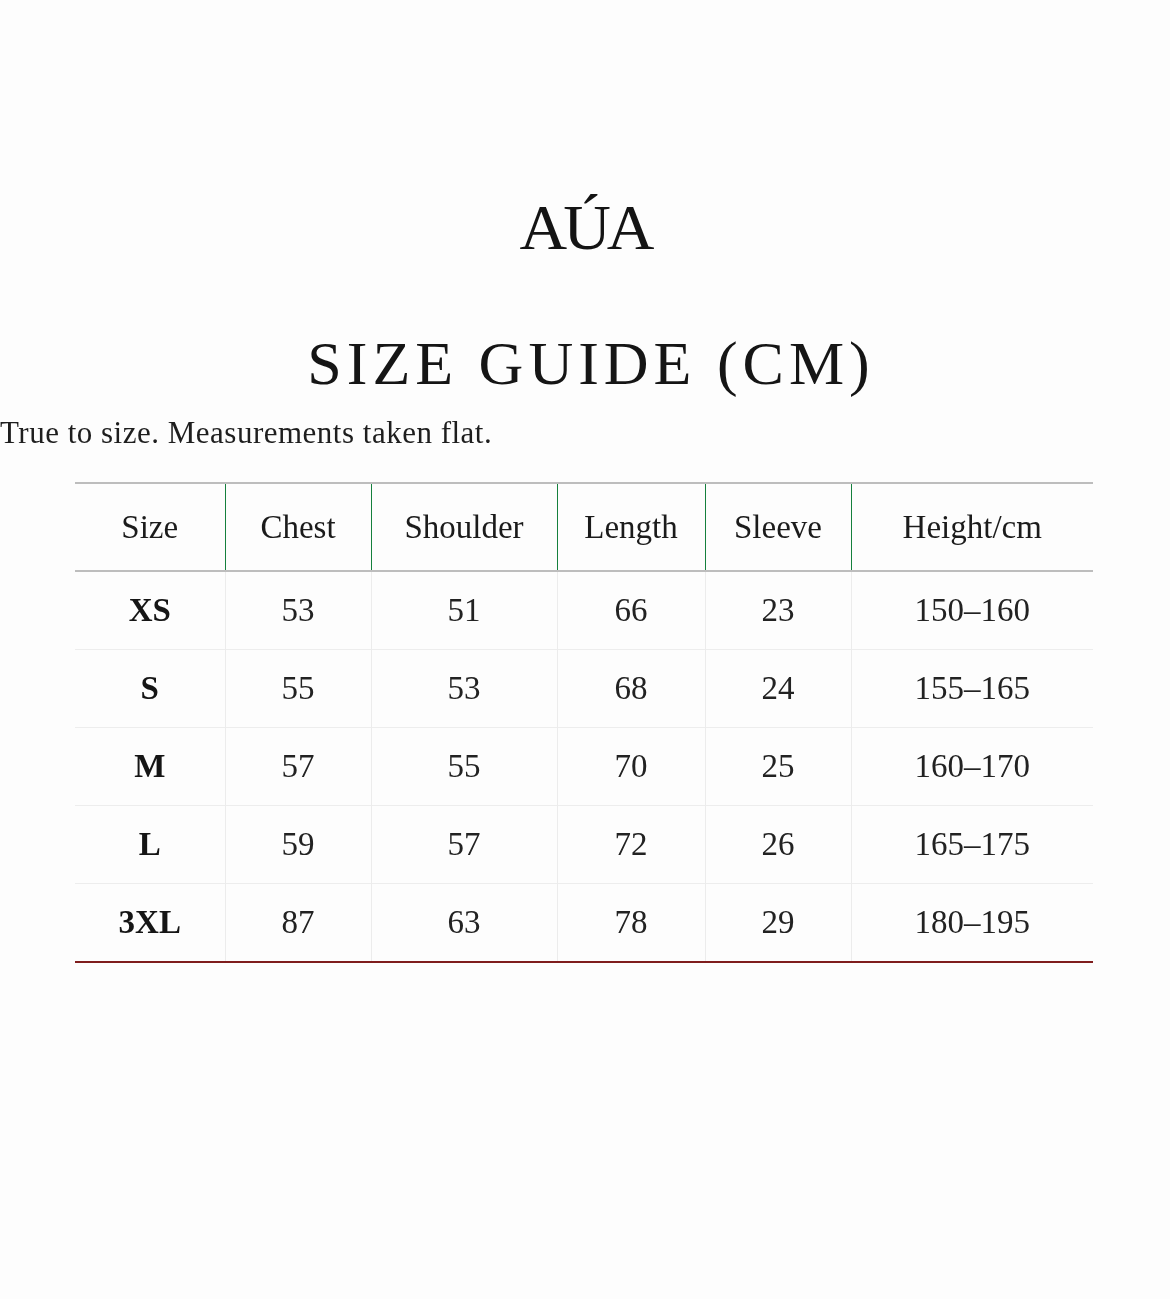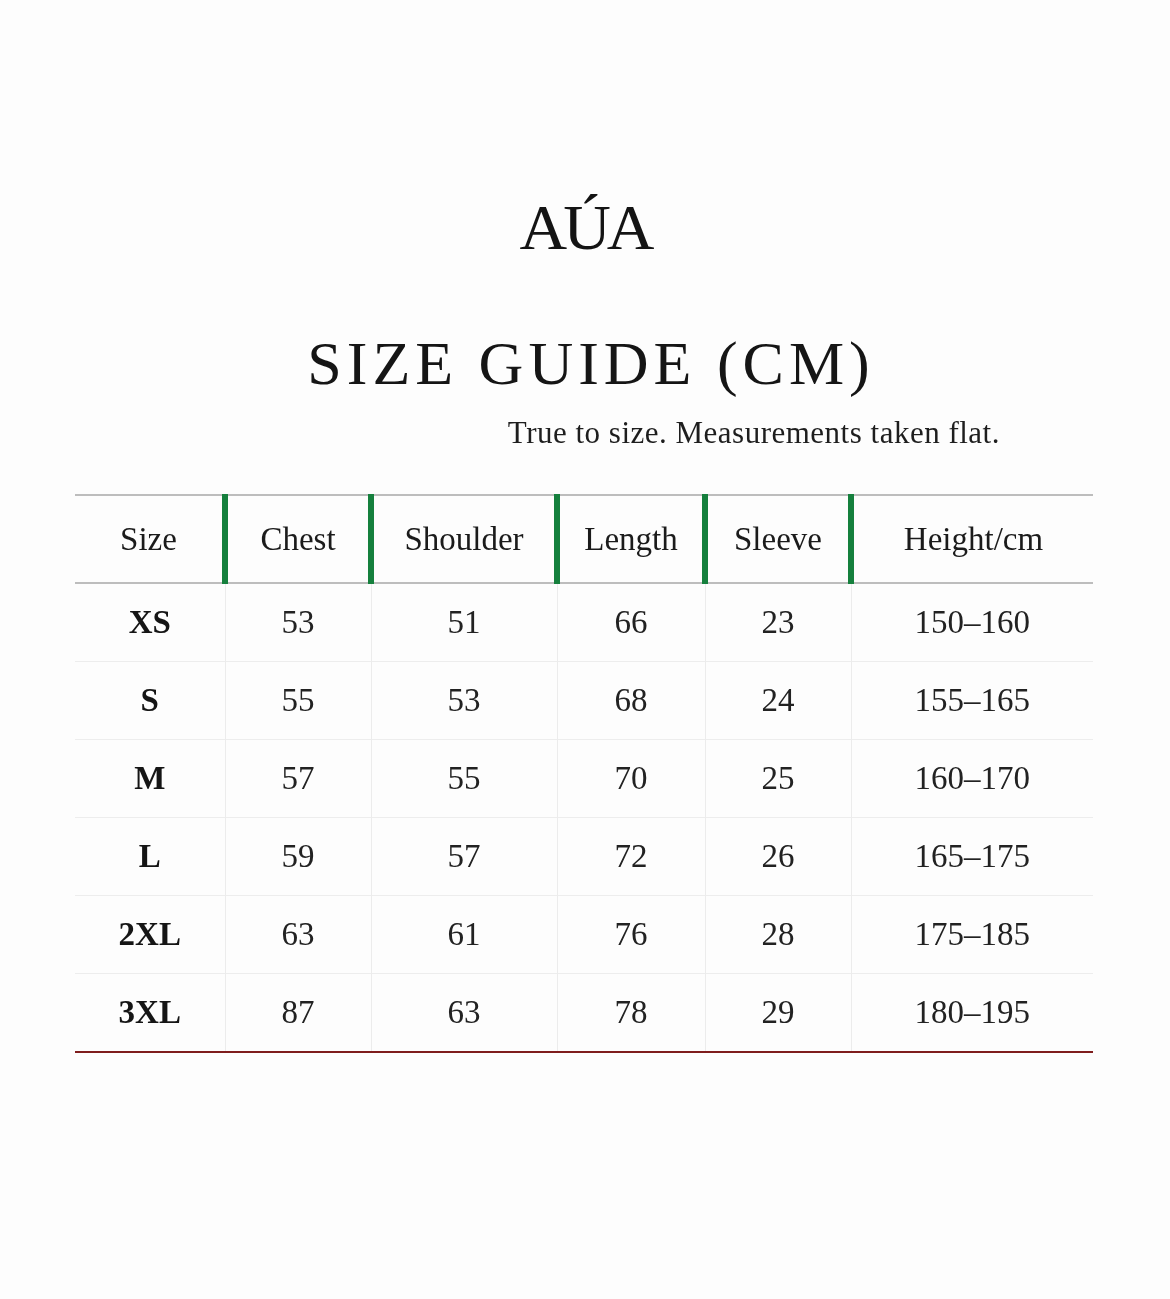--- a/index.html
+++ b/index.html
@@ -22,45 +22,45 @@
   }
   .title {
     position: absolute; left: 0; width: 1170px; top: 322px;
     text-align: center;
     font-size: 62px; letter-spacing: 5px;
     color: #151515;
     font-weight: normal;
   }
   .subtitle {
     position: absolute; left: 0; width: 1000px; top: 415px;
-    text-align: right;
+    text-align: left;
     font-size: 31px; letter-spacing: 0.5px;
     color: #1e1e1e;
   }
   table.size-table {
-    position: absolute; left: 75px; top: 494px;
+    position: absolute; left: 75px; top: 482px;
     width: 1018px;
     border-collapse: collapse;
     table-layout: fixed;
   }
   table.size-table col.c0 { width: 150px; }
   table.size-table col.c1 { width: 146px; }
   table.size-table col.c2 { width: 186px; }
   table.size-table col.c3 { width: 148px; }
   table.size-table col.c4 { width: 146px; }
   table.size-table col.c5 { width: 242px; }
   thead tr { border-top: 2px solid #bdbdbd; border-bottom: 2px solid #bdbdbd; }
   thead th {
     height: 86px;
     font-weight: normal;
     font-size: 33px;
     color: #1b1b1b;
     text-align: center;
     padding: 0;
-    border-left: 6px solid #15803d;
+    border-left: 1px solid #15803d;
   }
   thead th:first-child { border-left: none; }
   tbody td {
     height: 77px;
     font-size: 33px;
     color: #222;
     text-align: center;
     padding: 0;
     border-left: 1px solid #ececec;
     border-top: 1px solid #ededed;
@@ -122,28 +122,20 @@
     </tr>
     <tr>
       <td class="size-cell">L</td>
       <td>59</td>
       <td>57</td>
       <td>72</td>
       <td>26</td>
       <td>165–175</td>
     </tr>
     <tr>
-      <td class="size-cell">2XL</td>
-      <td>63</td>
-      <td>61</td>
-      <td>76</td>
-      <td>28</td>
-      <td>175–185</td>
-    </tr>
-    <tr>
       <td class="size-cell">3XL</td>
       <td>87</td>
       <td>63</td>
       <td>78</td>
       <td>29</td>
       <td>180–195</td>
     </tr>
   </tbody>
 </table>
 

